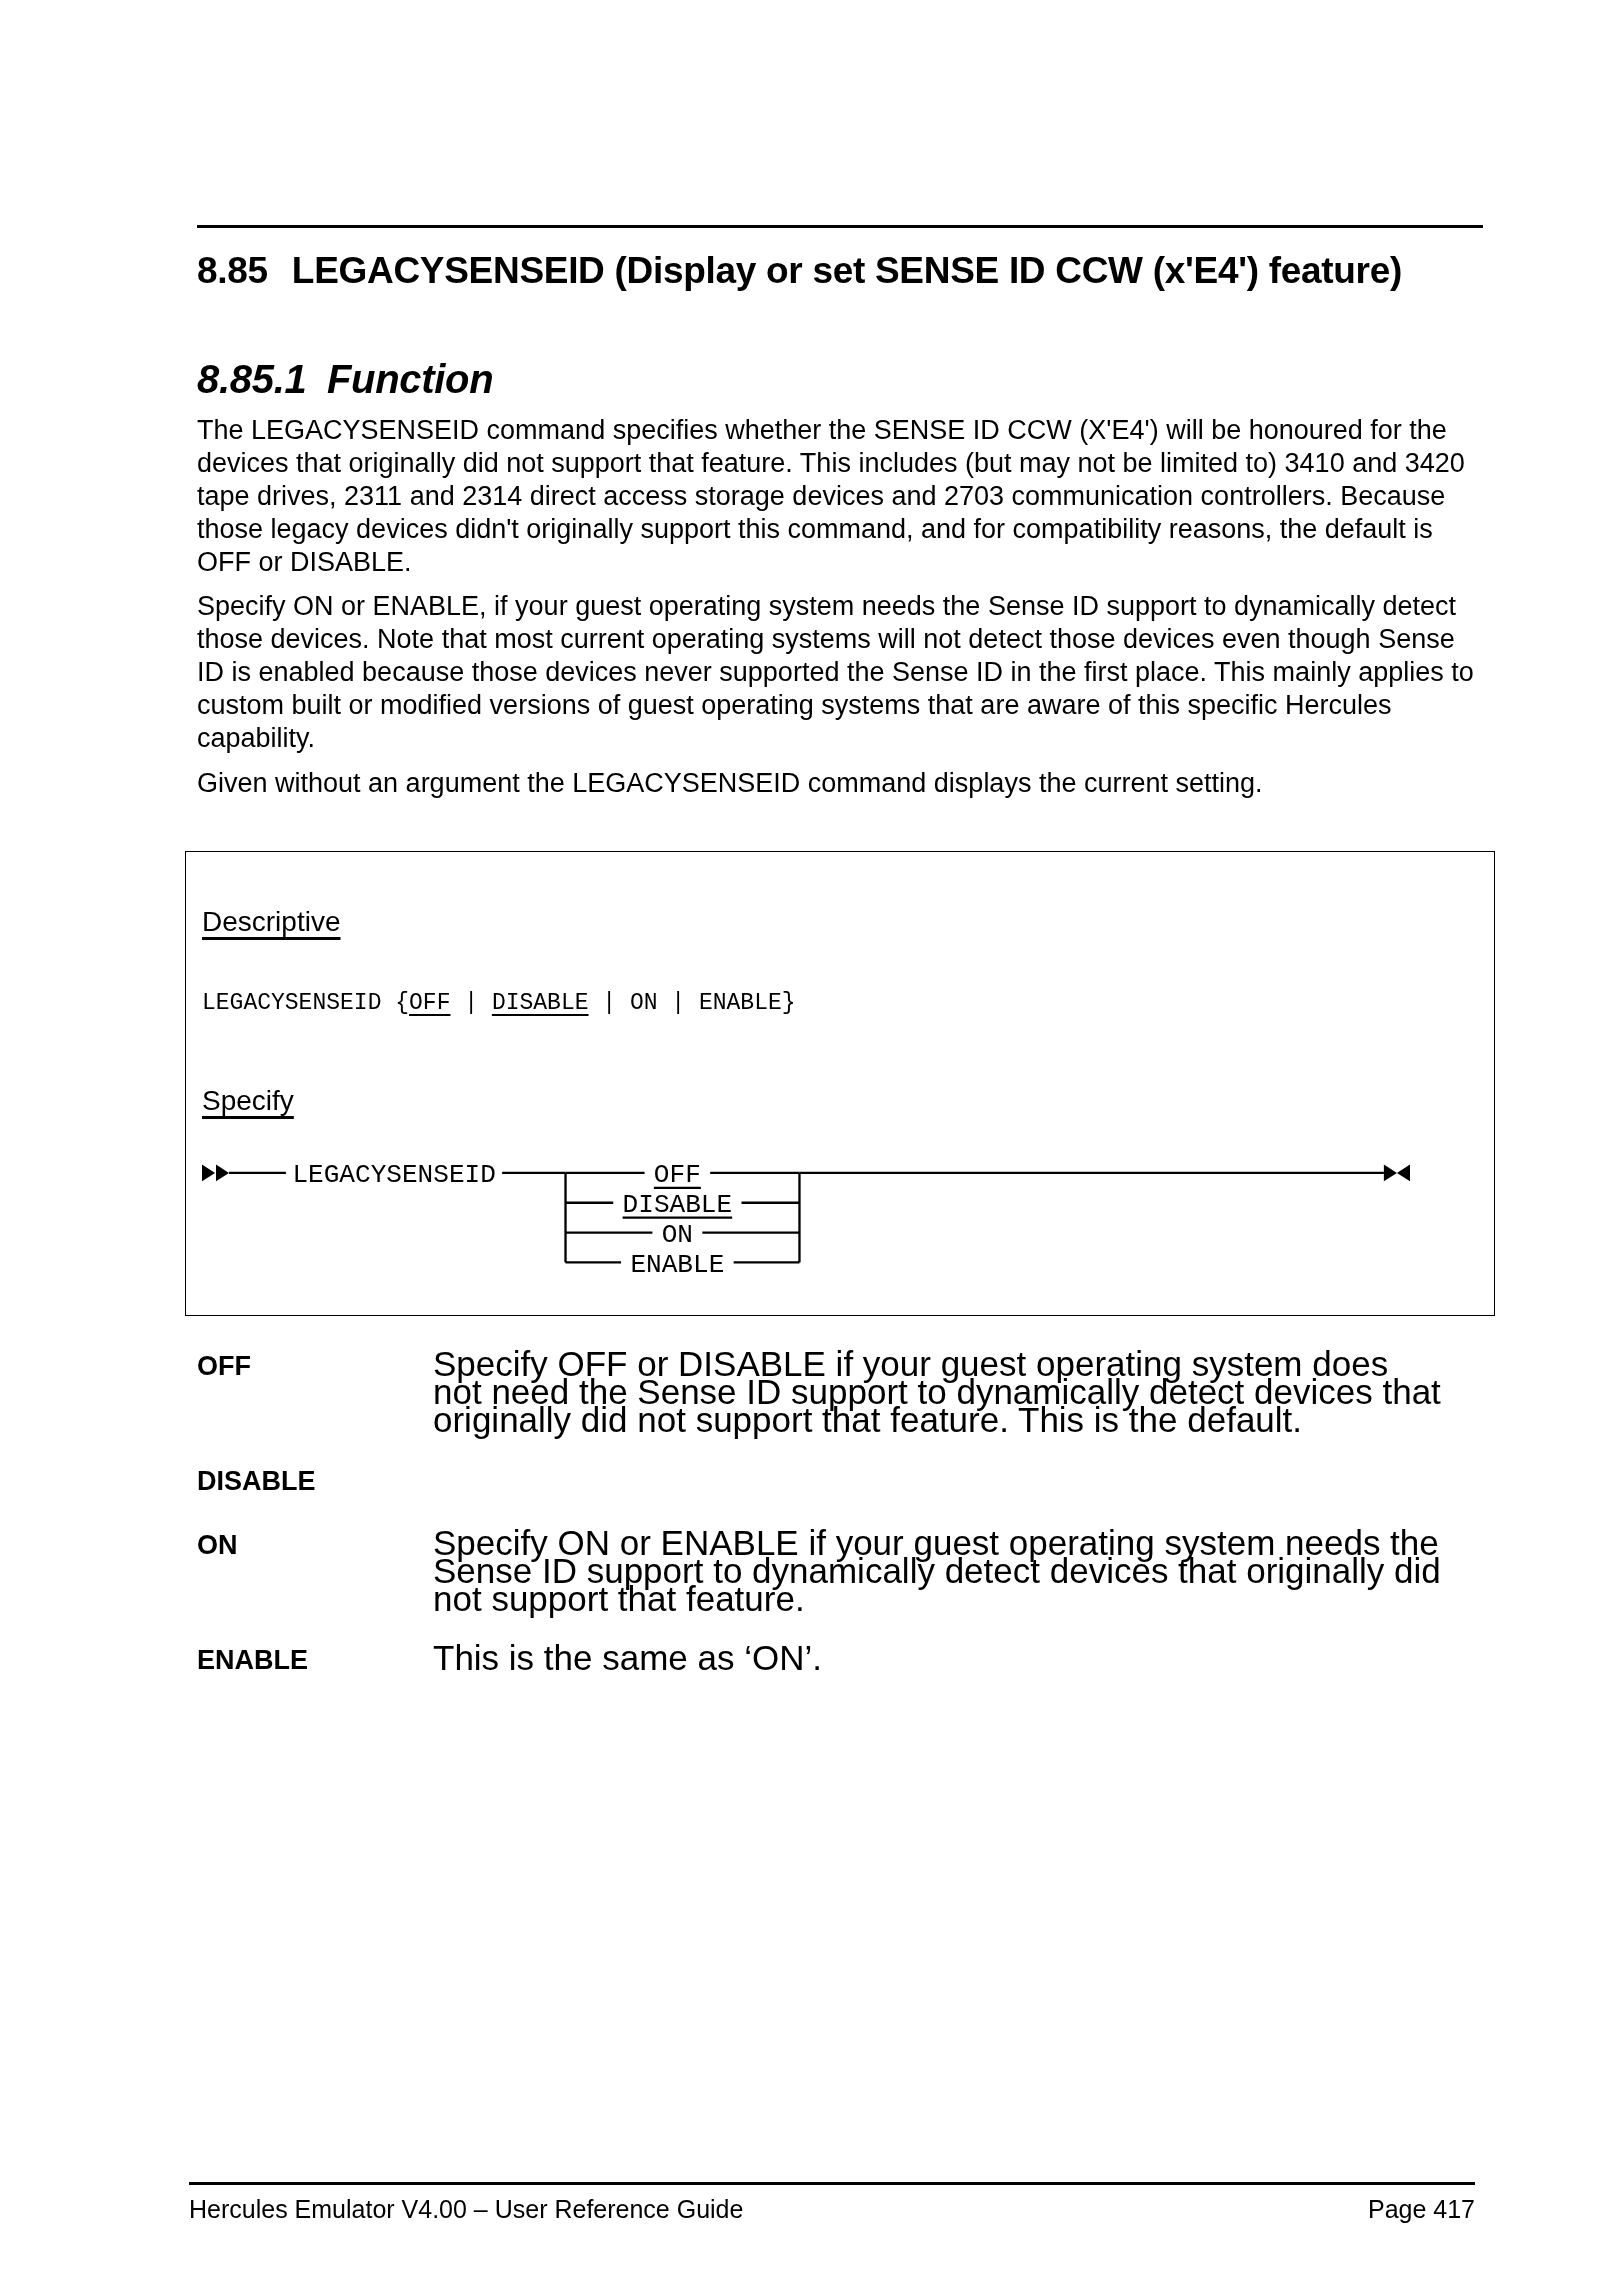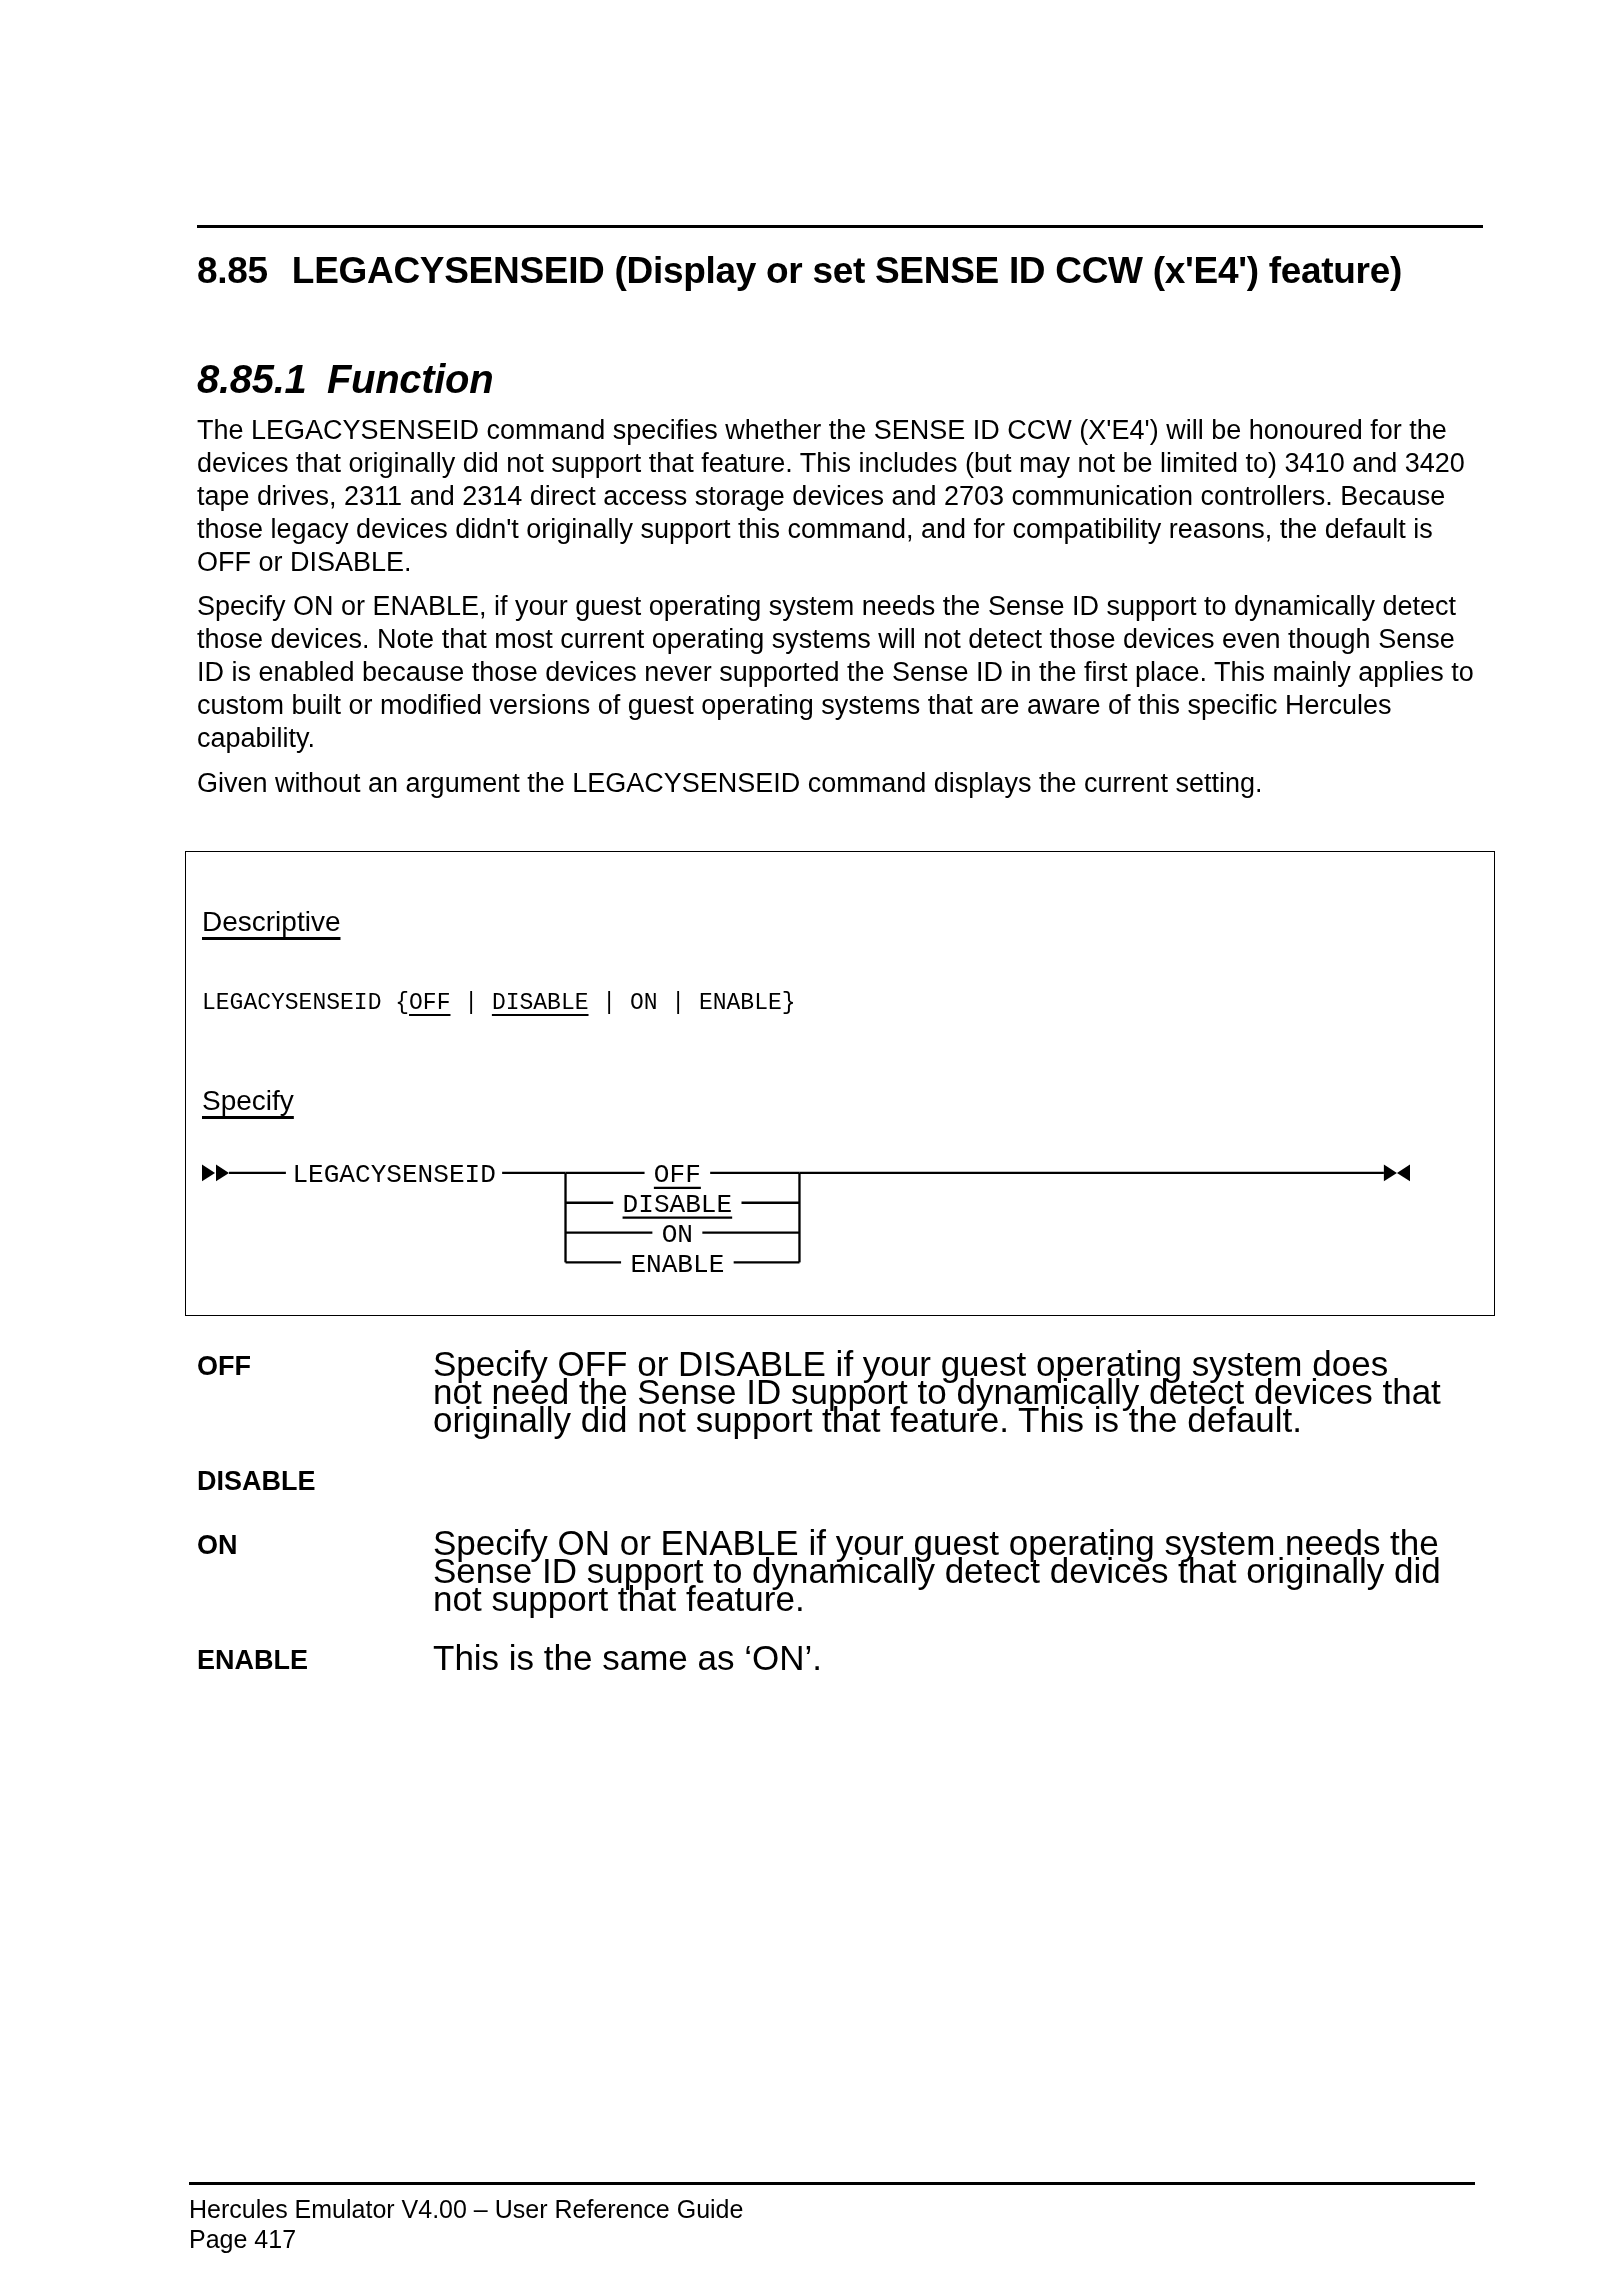--- a/index.html
+++ b/index.html
@@ -38,21 +38,21 @@
   svg.railroad polygon{fill:#000;stroke:none;}
   svg.railroad text{font-family:"Liberation Mono",monospace;font-size:28px;fill:#000;}
   .param-table{margin-top:34px;}
   .param-row{display:flex;margin-bottom:31px;}
   .param-name{width:236px;flex:0 0 236px;font-size:27px;line-height:33px;font-weight:bold;}
   .param-desc{width:1012px;flex:0 0 1012px;font-size:35px;line-height:28px;}
   .page-footer{
     position:absolute;left:189px;top:2182px;width:1286px;
     border-top:3.7px solid #000;padding-top:9.3px;
     display:flex;justify-content:space-between;
-    font-size:25px;line-height:30px;flex-direction:column;
+    font-size:25px;line-height:30px;
   }
 </style>
 </head>
 <body>
 
 <div class="content">
 
   <div class="title-rule"></div>
 
   <h1>

